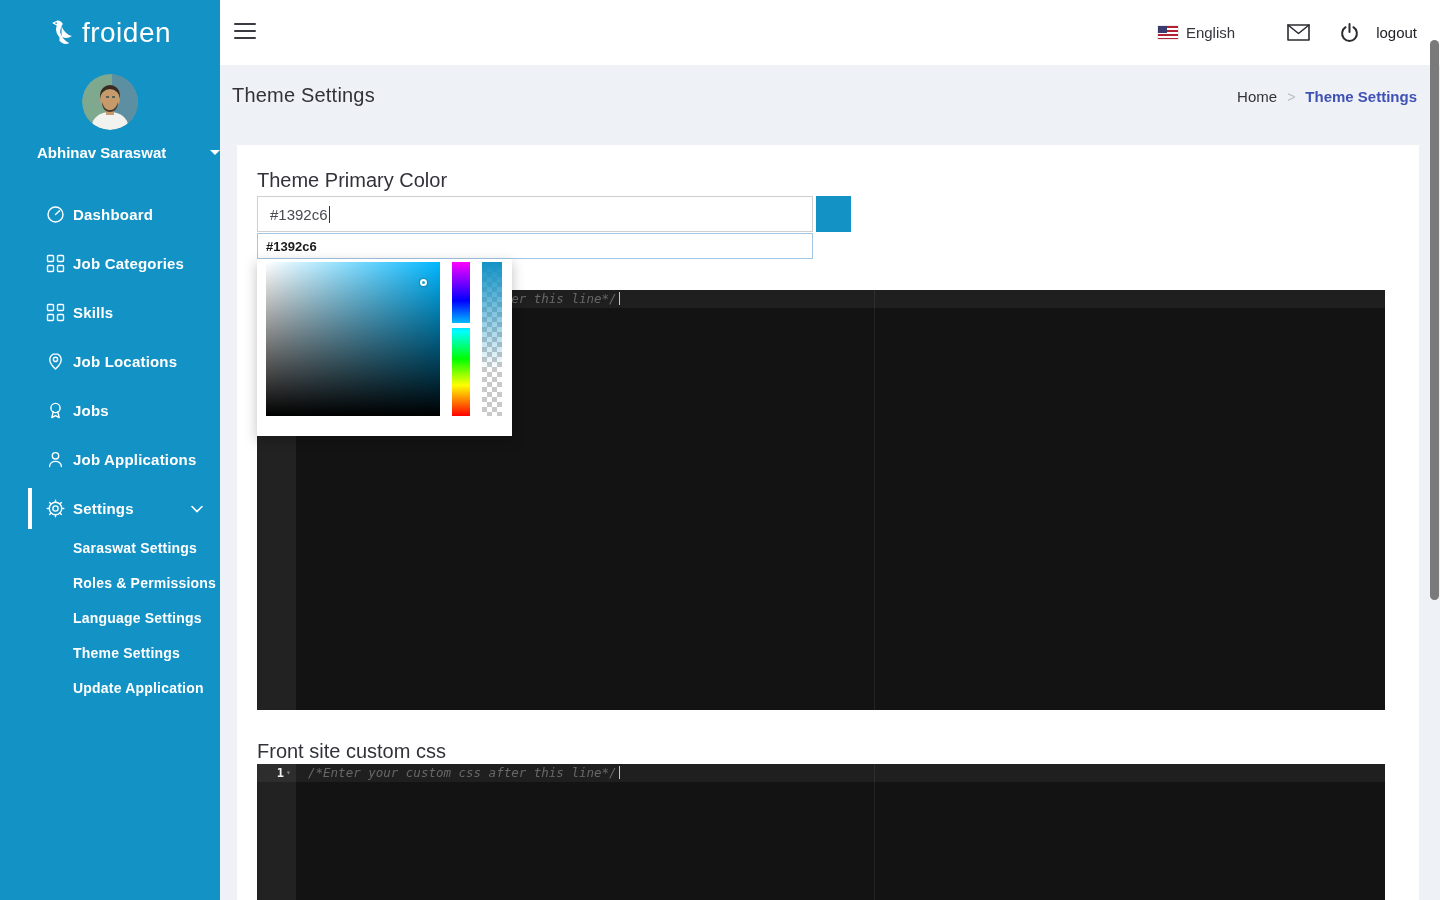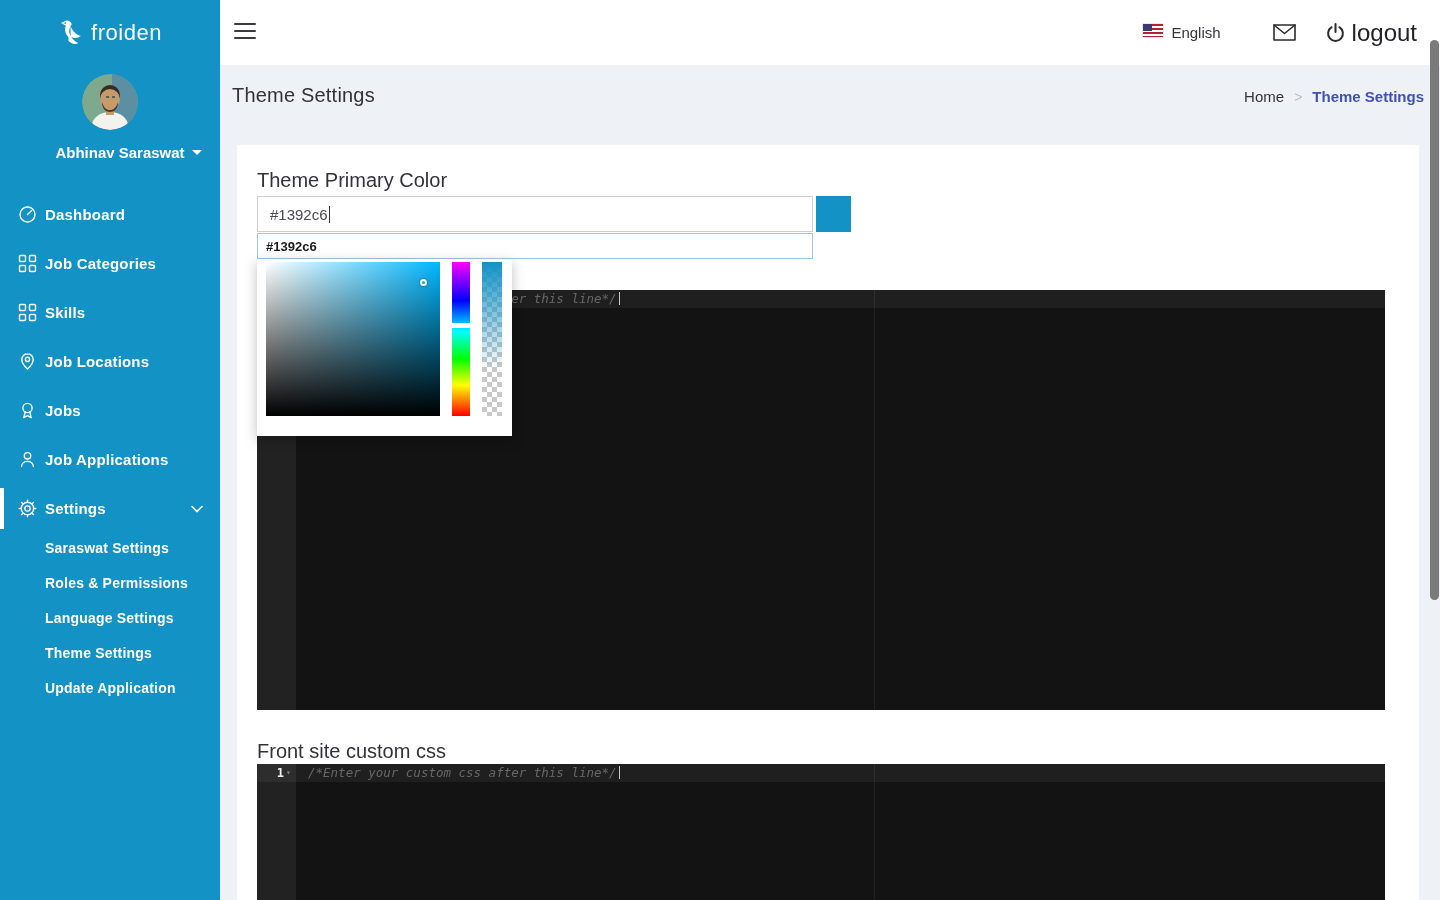--- a/index.html
+++ b/index.html
@@ -4,52 +4,52 @@
 <style>
   * { margin:0; padding:0; box-sizing:border-box; }
   html,body { width:1440px; height:900px; overflow:hidden; }
   body { font-family:"Liberation Sans", sans-serif; background:#eef1f6; }
   #app { position:relative; width:1440px; height:900px; overflow:hidden; background:#eef1f6; }
 
   
   .sidebar { position:absolute; left:0; top:0; width:220px; height:900px; background:#1392c6; z-index:5; }
   .logo { display:flex; align-items:center; justify-content:center; gap:7px; padding-top:14px; height:52px; }
   .logo svg { display:block; }
-  .logo-text { color:#fff; font-size:22px; font-weight:500; letter-spacing:.5px; }
+  .logo-text { color:#fff; font-size:28px; font-weight:500; letter-spacing:.5px; }
   .avatar-wrap { display:flex; justify-content:center; margin-top:22px; }
   .avatar { width:56px; height:56px; border-radius:50%; overflow:hidden; display:block; }
-  .user-row { display:flex; align-items:center; justify-content:center; gap:7px; margin-top:14px; cursor:pointer;padding-left:37px; }
+  .user-row { display:flex; align-items:center; justify-content:space-between; gap:7px; margin-top:14px; cursor:pointer;padding-left:37px; }
   .user-name { color:#fff; font-size:15px; font-weight:700; }
   .caret-down { width:0; height:0; border-left:5px solid transparent; border-right:5px solid transparent; border-top:5px solid #fff; }
-  .nav { position:absolute; top:190px; left:0; width:220px; }
+  .nav { position:absolute; top:190px; left:0; width:220px;padding-left:28px; }
   .nav-item { position:relative; display:flex; align-items:center; height:49px; padding-left:18px; cursor:pointer; }
   .nav-item .nicon { width:19px; height:19px; margin-right:8px; flex:0 0 19px; }
   .nav-item .nlabel { color:#fff; font-size:15px; font-weight:700; letter-spacing:.2px; }
   .nav-item.active::before { content:""; position:absolute; left:0; top:4px; bottom:4px; width:4px; background:#fff; }
   .nav-item .chev { position:absolute; right:17px; top:50%; margin-top:-4px; }
   .subnav { margin-top:-3px; }
   .subnav-item { display:flex; align-items:center; height:35px; padding-left:45px; cursor:pointer; }
   .subnav-item .slabel { color:#fff; font-size:14px; font-weight:700; letter-spacing:.2px; }
 
   
   .topbar { position:absolute; left:220px; top:0; width:1220px; height:65px; background:#fff; }
   .hamburger { position:absolute; left:14px; top:23px; width:22px; height:18px; cursor:pointer; }
   .hamburger span { display:block; height:2px; background:#3a3a42; margin-bottom:5px; border-radius:1px; }
   .tb-right { position:absolute; right:23px; top:0; height:65px; display:flex; align-items:center; gap:0; }
-  .lang { display:flex; gap:8px; cursor:pointer; margin-right:52px; }
+  .lang { display:flex; align-items:center; gap:8px; cursor:pointer; margin-right:52px; }
   .flag { width:20px; height:13px; position:relative; background:repeating-linear-gradient(#b22234 0 2px,#fff 2px 4px); box-shadow:0 0 0 .5px #d4d4d4; }
   .flag::after { content:""; position:absolute; left:0; top:0; width:9px; height:7px; background:#3c3b6e; }
   .lang-label { font-size:15px; color:#34343c; }
   .mail-btn { margin-right:30px; cursor:pointer; display:flex; align-items:center; }
   .logout-btn { display:flex; align-items:center; gap:7px; cursor:pointer; }
-  .logout-label { font-size:24px; color:#222228; }
+  .logout-label { font-size:15px; color:#222228;margin-left:10px; }
 
   
   .page-title { position:absolute; left:232px; top:84px; font-size:20px; font-weight:500; color:#33323a; letter-spacing:.2px; }
-  .breadcrumb { position:absolute; right:16px; top:88px; display:flex; align-items:center; gap:10px; font-size:15px; }
+  .breadcrumb { position:absolute; right:23px; top:88px; display:flex; align-items:center; gap:10px; font-size:15px; }
   .bc-home { color:#33323a; cursor:pointer; }
   .bc-sep { color:#b9bec7; font-size:14px; }
   .bc-current { color:#3f51b5; font-weight:700; }
 
   
   .card { position:absolute; left:237px; top:145px; width:1182px; height:780px; background:#fff; }
   .field-label { position:absolute; left:20px; font-size:20px; color:#33323a; }
   .lbl-primary { top:24px; }
   .lbl-frontcss { top:595px; }
 

